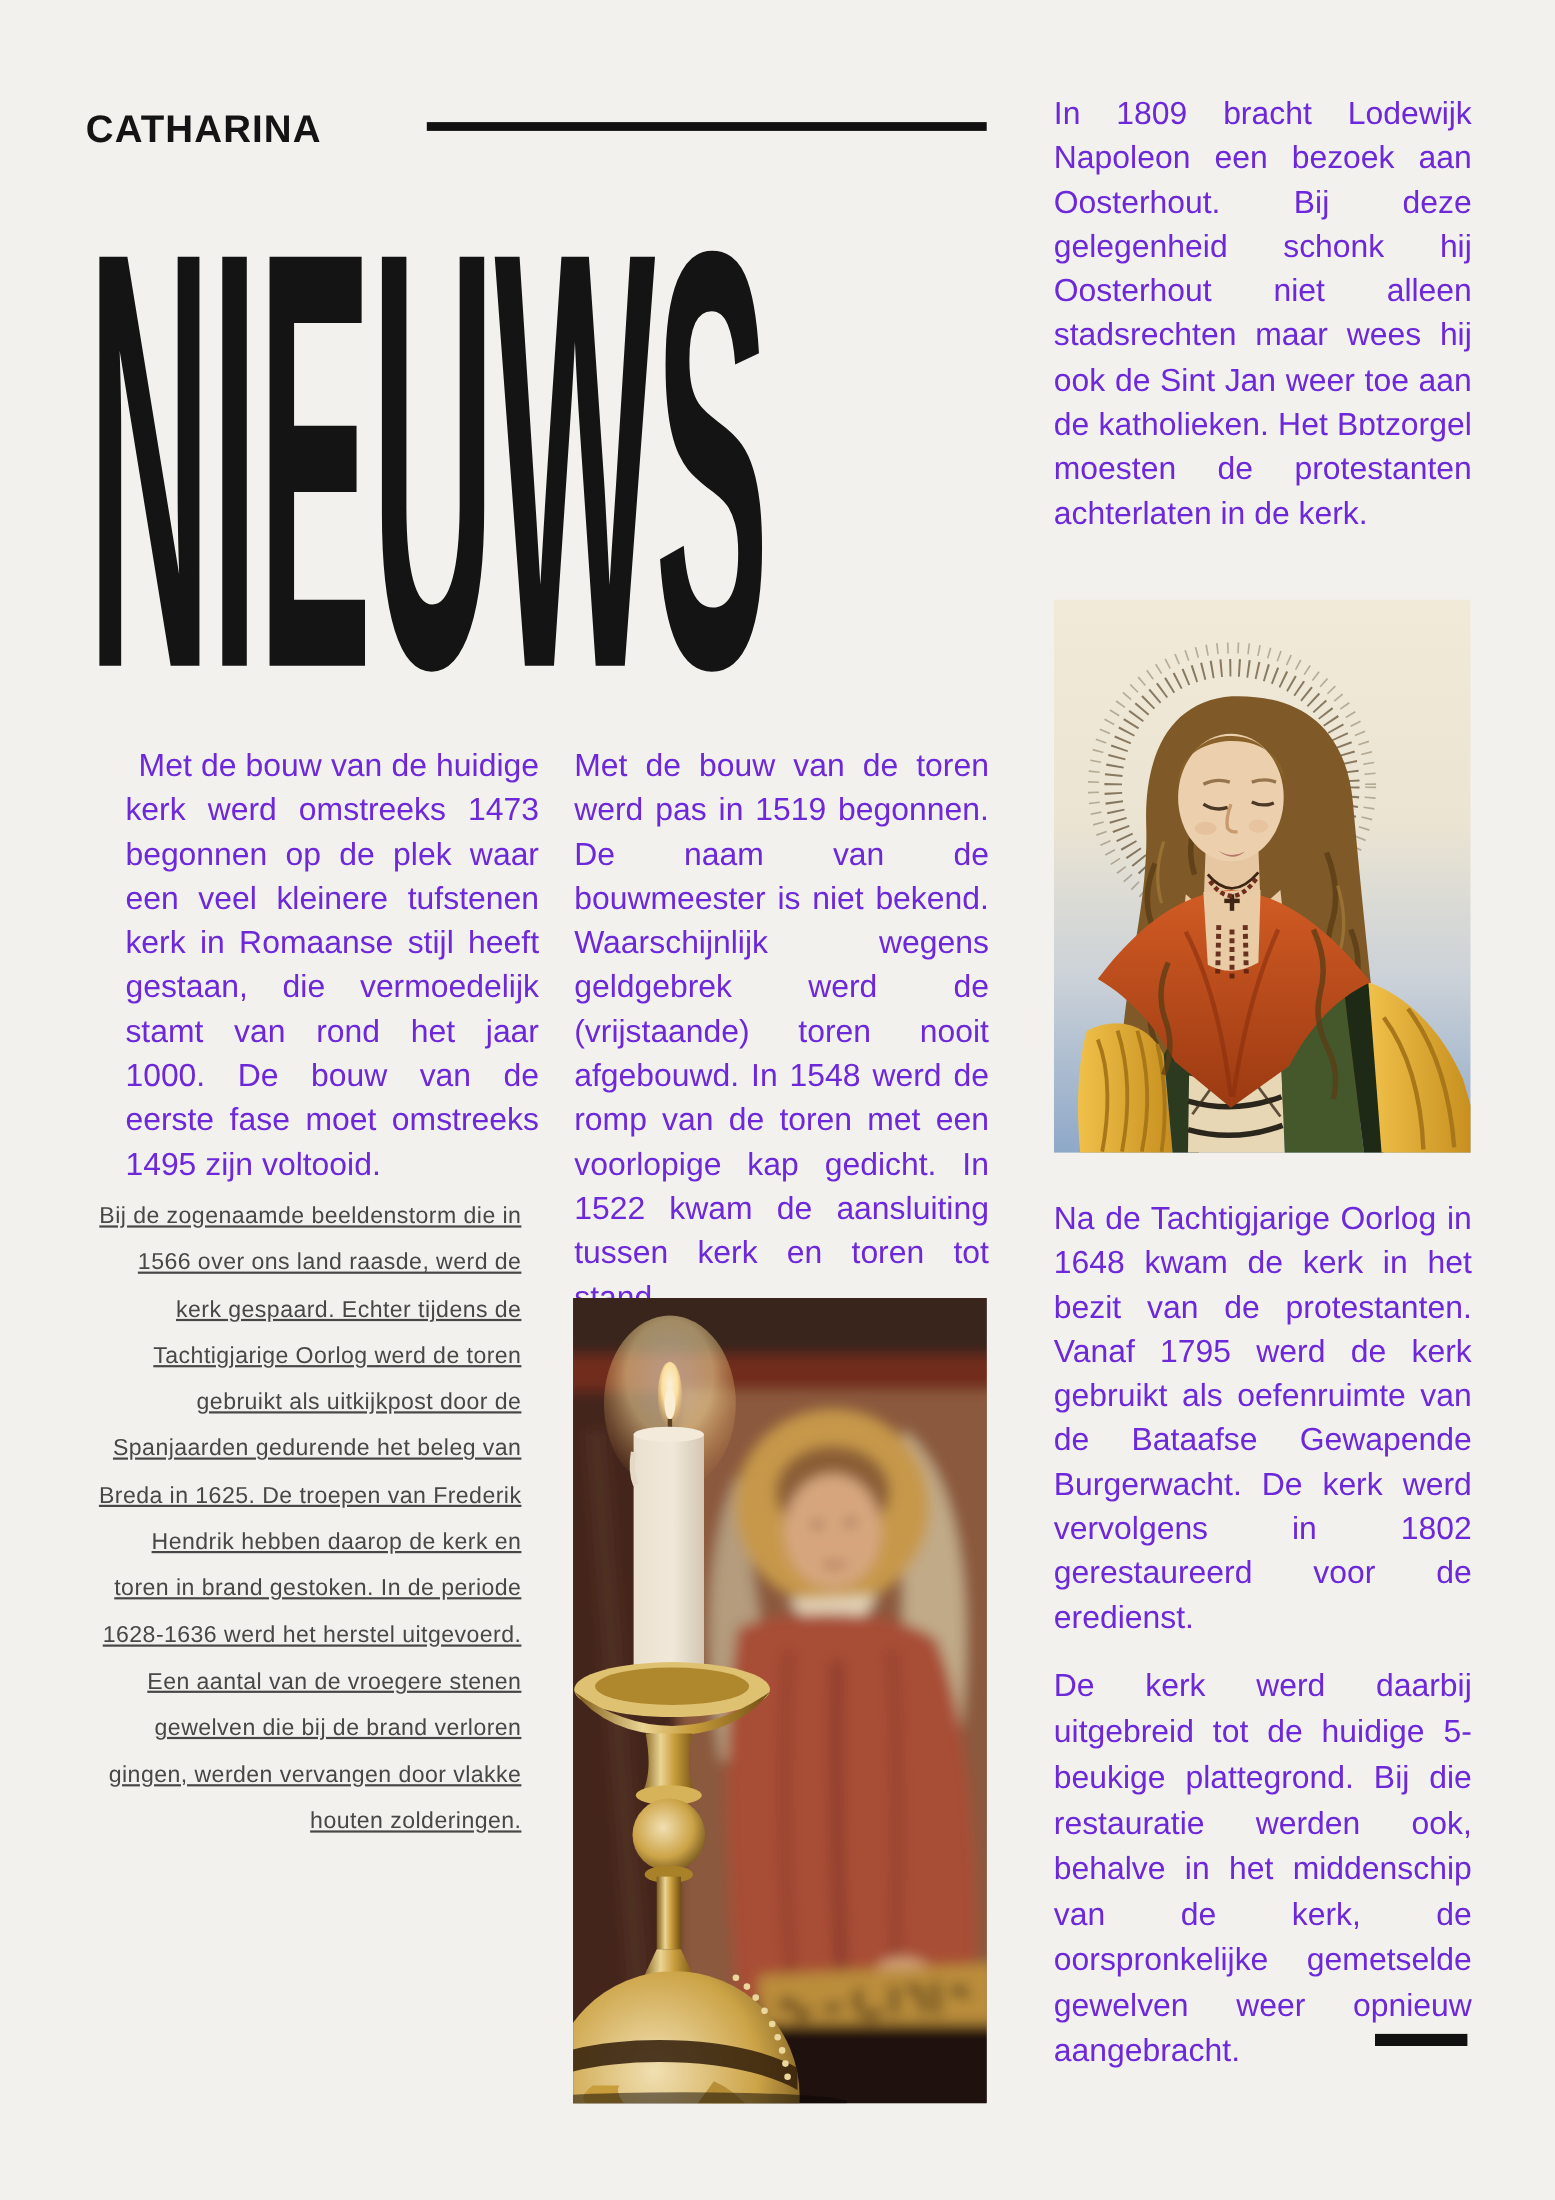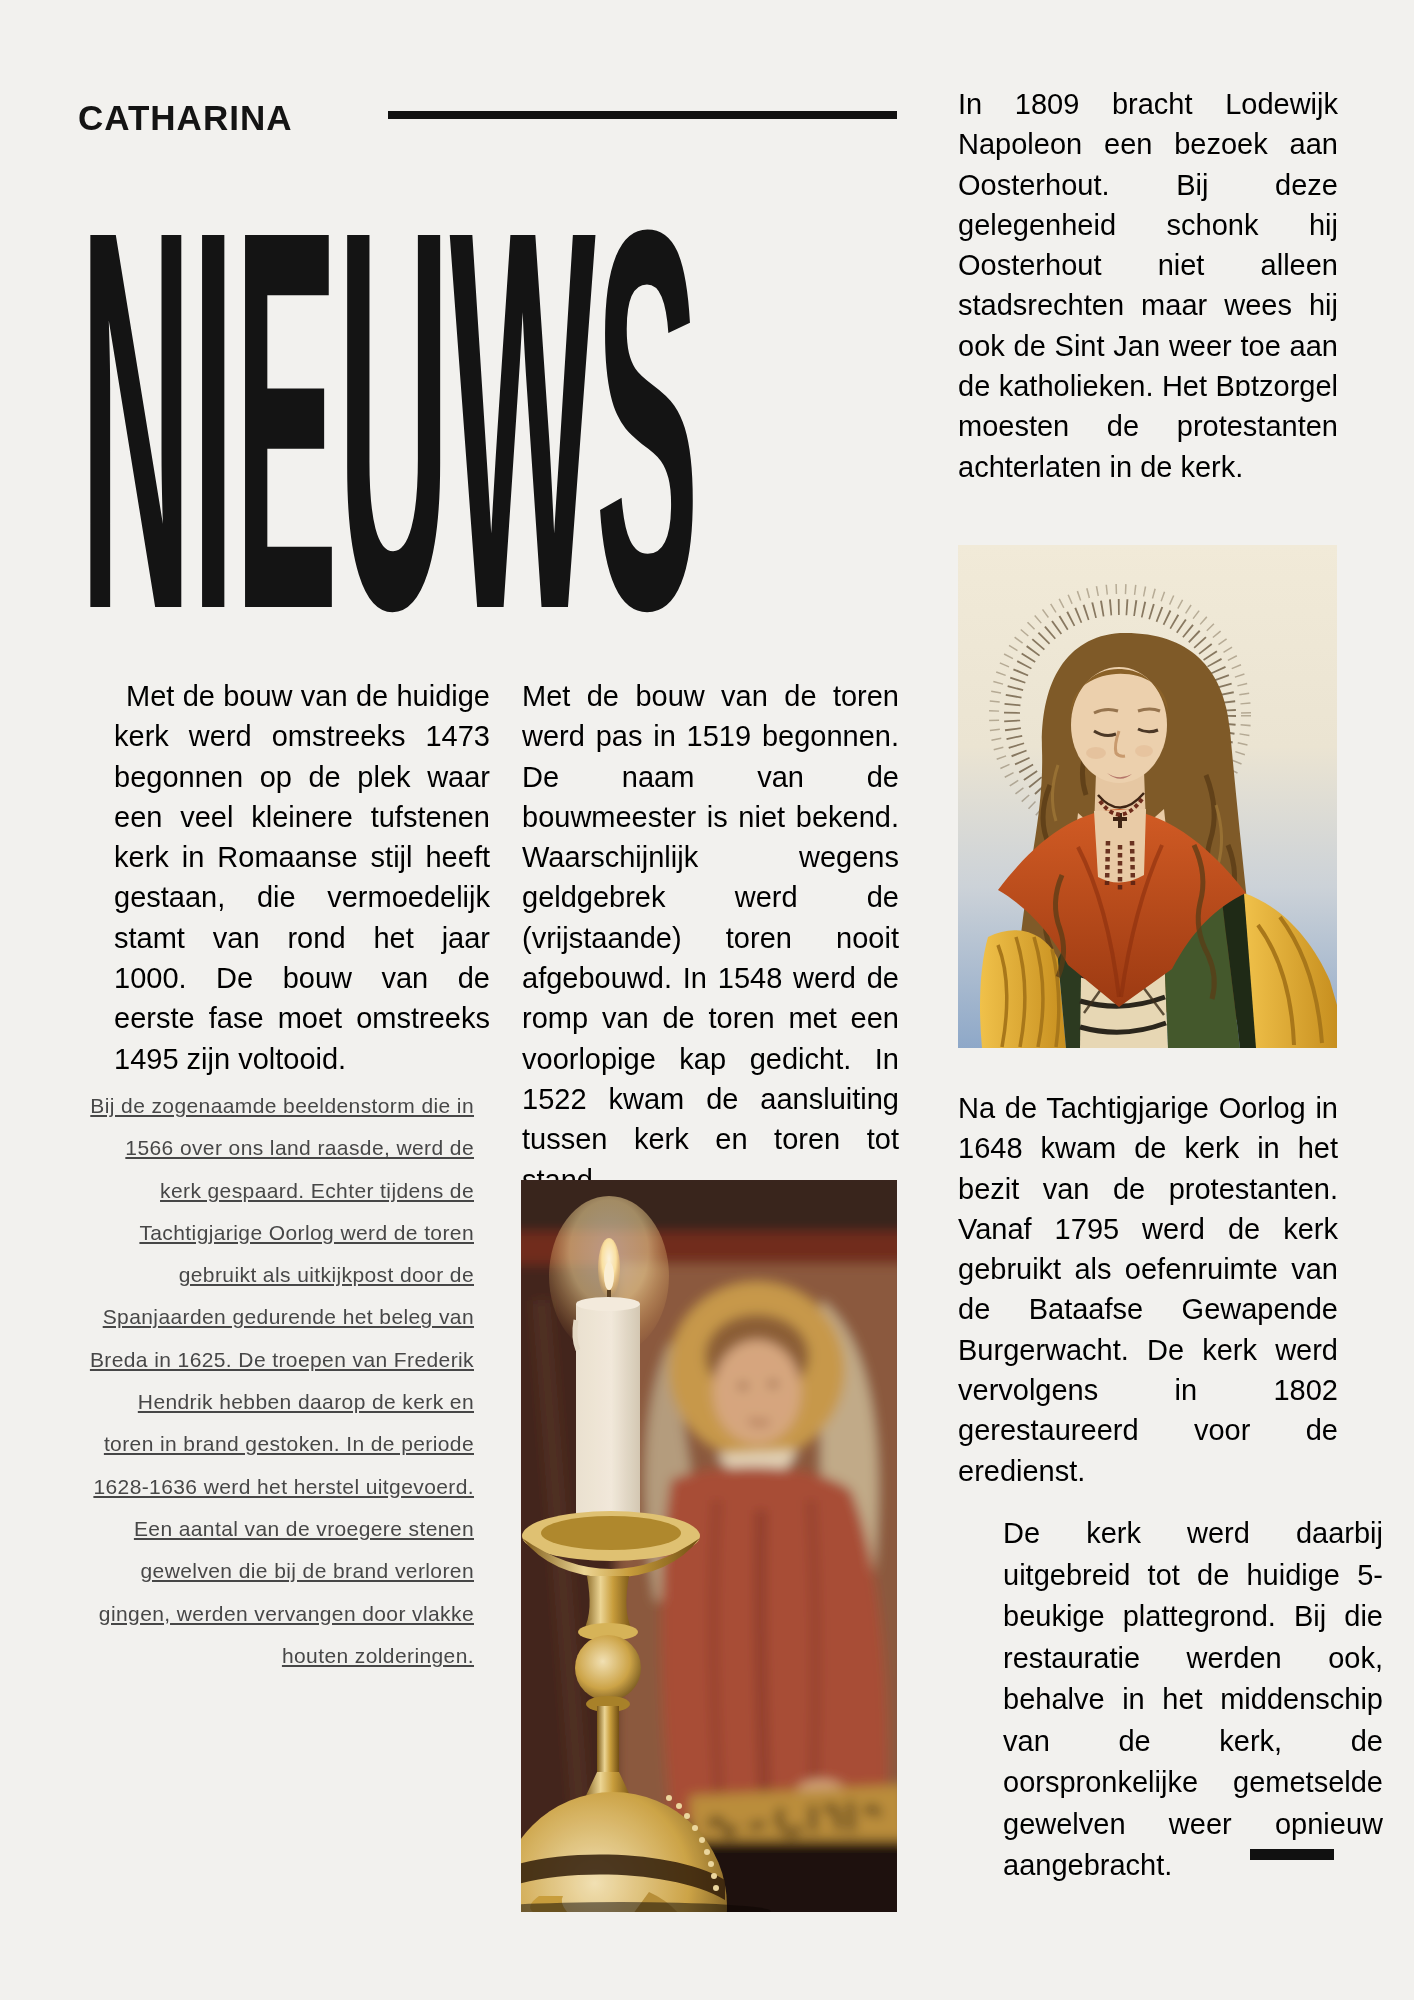--- a/index.html
+++ b/index.html
@@ -24,33 +24,33 @@
   }
 
   .masthead-title {
     position:absolute; left:80px; top:149px;
     font-size:340px; line-height:1; font-weight:700; color:#141414;
     white-space:nowrap; letter-spacing:0;
     transform:scale(0.455,1.59); transform-origin:0 0;
   }
 
   .para {
-    position:absolute; color:#000000;
+    position:absolute; color:#6d28d9;
     font-size:29px; line-height:40.3px; text-align:justify;
   }
   .para-intro    { left:958px; top:84px;  width:380px; }
   .para-c1p1     { left:82px;  top:676px; width:376px; text-indent:12px;margin-left:32px; }
   .para-c2p1     { left:522px; top:676px; width:377px; }
   .para-c1p2     {
     left:82px; top:1085px; width:392px;
     font-size:21px; line-height:42.3px; letter-spacing:0.4px;
     color:#474747; text-align:right;text-decoration:underline;
   }
   .para-c3p2     { left:958px; top:1088px; width:380px; }
-  .para-c3p3     { left:958px; top:1513px; width:380px; line-height:41.5px;margin-left:45px; }
+  .para-c3p3     { left:958px; top:1513px; width:380px; line-height:41.5px; }
 
   figure { margin:0; padding:0; position:absolute; }
   .fig-portrait { left:958px; top:545px;  width:379px; height:503px; }
   .fig-candle   { left:521px; top:1180px; width:376px; height:732px; }
   figure svg { display:block; }
 
   .end-rule {
     position:absolute; left:1250px; top:1849px; width:84px; height:11px;
     background:#111;
   }

